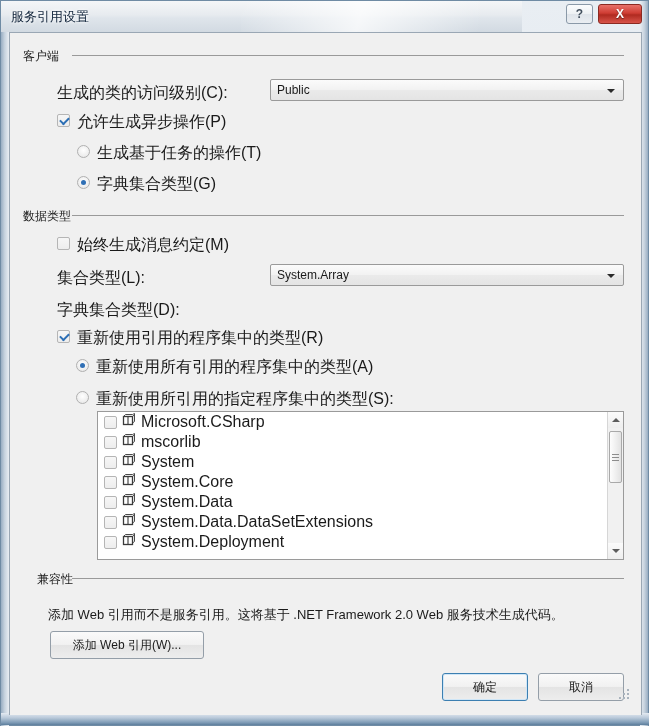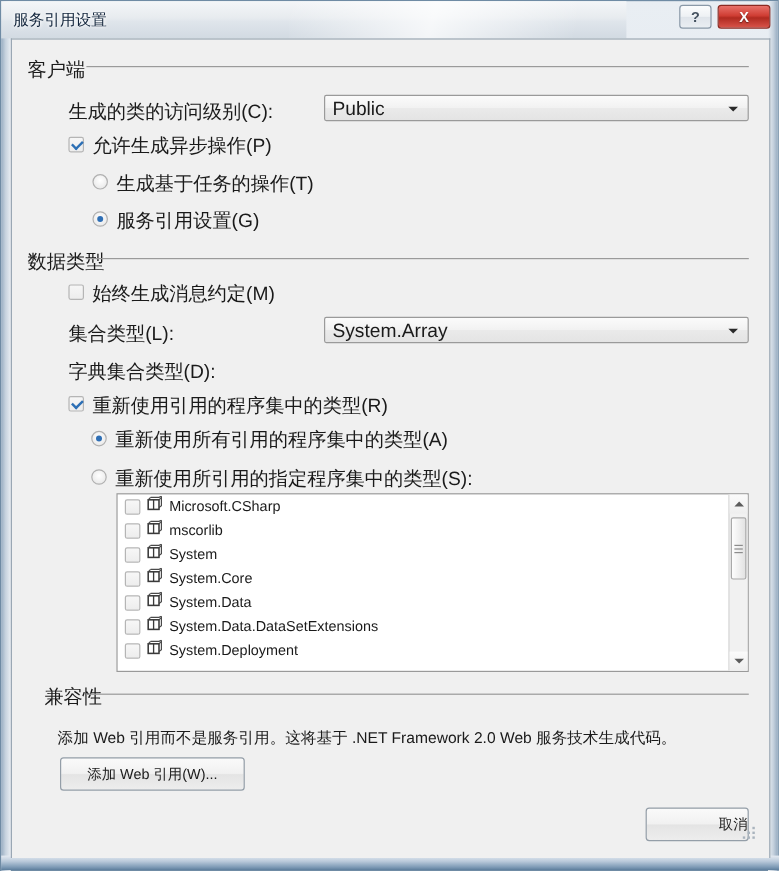--- a/index.html
+++ b/index.html
@@ -70,21 +70,21 @@
     position: absolute; left: 8px; top: 31px;
     width: 633px; height: 683px;
     background: #f0f0f0;
     border: 1px solid #9aa7b4;
     border-bottom: none;
     box-sizing: border-box;
   }
 
   .grouplabel {
     position: absolute;
-    font-size: 16px; color: #1a1a1a;
+    font-size: 12px; color: #1a1a1a;
     white-space: nowrap;
   }
   .groupline {
     position: absolute; height: 1px;
     background: #9a9a9a;
   }
   .lbl {
     position: absolute;
     font-size: 16px; color: #1a1a1a;
     white-space: nowrap;
@@ -93,21 +93,21 @@
   
   .combo {
     position: absolute; height: 22px;
     box-sizing: border-box;
     border: 1px solid #9a9a9a;
     border-radius: 2px;
     background: linear-gradient(180deg,#fbfbfb 0%, #f2f2f2 48%, #eaeaea 52%, #e4e4e4 100%);
   }
   .combo .val {
     position: absolute; left: 6px; top: 3px;
-    font-size: 16px; color: #1a1a1a;
+    font-size: 12px; color: #1a1a1a;
     white-space: nowrap;
   }
   .combo .arrow {
     position: absolute; right: 8px; top: 9px;
     width: 0; height: 0;
     border-left: 4px solid transparent;
     border-right: 4px solid transparent;
     border-top: 4px solid #2a2a2a;
   }
 
@@ -156,21 +156,21 @@
     padding-left: 6px;
   }
   .listrow .cb {
     width: 13px; height: 13px; flex: 0 0 13px;
     box-sizing: border-box;
     border: 1px solid #b5b5b5;
     border-radius: 2px;
     background: linear-gradient(180deg,#f7f7f7 0%, #ededed 100%);
   }
   .listrow .asm { width: 18px; flex: 0 0 18px; margin-left: 4px; }
-  .listrow .nm { font-size: 12px; color: #1a1a1a; margin-left: 2px; white-space: nowrap; }
+  .listrow .nm { font-size: 16px; color: #1a1a1a; margin-left: 2px; white-space: nowrap; }
 
   .scrollbar {
     position: absolute; right: 0; top: 0;
     width: 16px; height: 100%;
     background: #f1f1f1;
     border-left: 1px solid #d6d6d6;
     box-sizing: border-box;
   }
   .sb-btn {
     position: absolute; left: 0; width: 15px; height: 16px;
@@ -248,21 +248,21 @@
       <span class="arrow"></span>
     </div>
 
     <div class="cbx checked" style="left:47px; top:81px;"></div>
     <div class="lbl" style="left:67px; top:79px;">允许生成异步操作(P)</div>
 
     <div class="rdo" style="left:67px; top:112px;"></div>
     <div class="lbl" style="left:87px; top:110px;">生成基于任务的操作(T)</div>
 
     <div class="rdo selected" style="left:67px; top:143px;"></div>
-    <div class="lbl" style="left:87px; top:141px;">服务引用设置(G)</div>
+    <div class="lbl" style="left:87px; top:141px;">字典集合类型(G)</div>
 
     <div class="grouplabel" style="left:13px; top:175px;">数据类型</div>
     <div class="groupline" style="left:62px; top:182px; width:552px;"></div>
 
     <div class="cbx" style="left:47px; top:204px;"></div>
     <div class="lbl" style="left:67px; top:202px;">始终生成消息约定(M)</div>
 
     <div class="lbl" style="left:47px; top:235px;">集合类型(L):</div>
     <div class="combo" style="left:260px; top:231px; width:354px;">
       <span class="val">System.Array</span>
@@ -386,21 +386,24 @@
 
     <div class="grouplabel" style="left:27px; top:538px;">兼容性</div>
     <div class="groupline" style="left:62px; top:545px; width:552px;"></div>
 
     <div class="desc" style="left:38px; top:573px;">添加 Web 引用而不是服务引用。这将基于 .NET Framework 2.0 Web 服务技术生成代码。</div>
 
     <div class="pbtn" style="left:40px; top:598px; width:154px; height:28px;">
       <span>添加 Web 引用(W)...</span>
     </div>
 
-    <div class="pbtn" style="left:528px; top:640px; width:86px; height:28px;justify-content:flex-end;">
+    <div class="pbtn default" style="left:432px; top:640px; width:86px; height:28px;">
+      <span>确定</span>
+    </div>
+    <div class="pbtn" style="left:528px; top:640px; width:86px; height:28px;">
       <span>取消</span>
     </div>
 
     <div class="grip">
       <i style="right:0;bottom:0;"></i>
         <i style="right:4px;bottom:0;"></i>
         <i style="right:8px;bottom:0;"></i>
       <i style="right:0;bottom:4px;"></i>
         <i style="right:4px;bottom:4px;"></i>
       <i style="right:0;bottom:8px;"></i>

